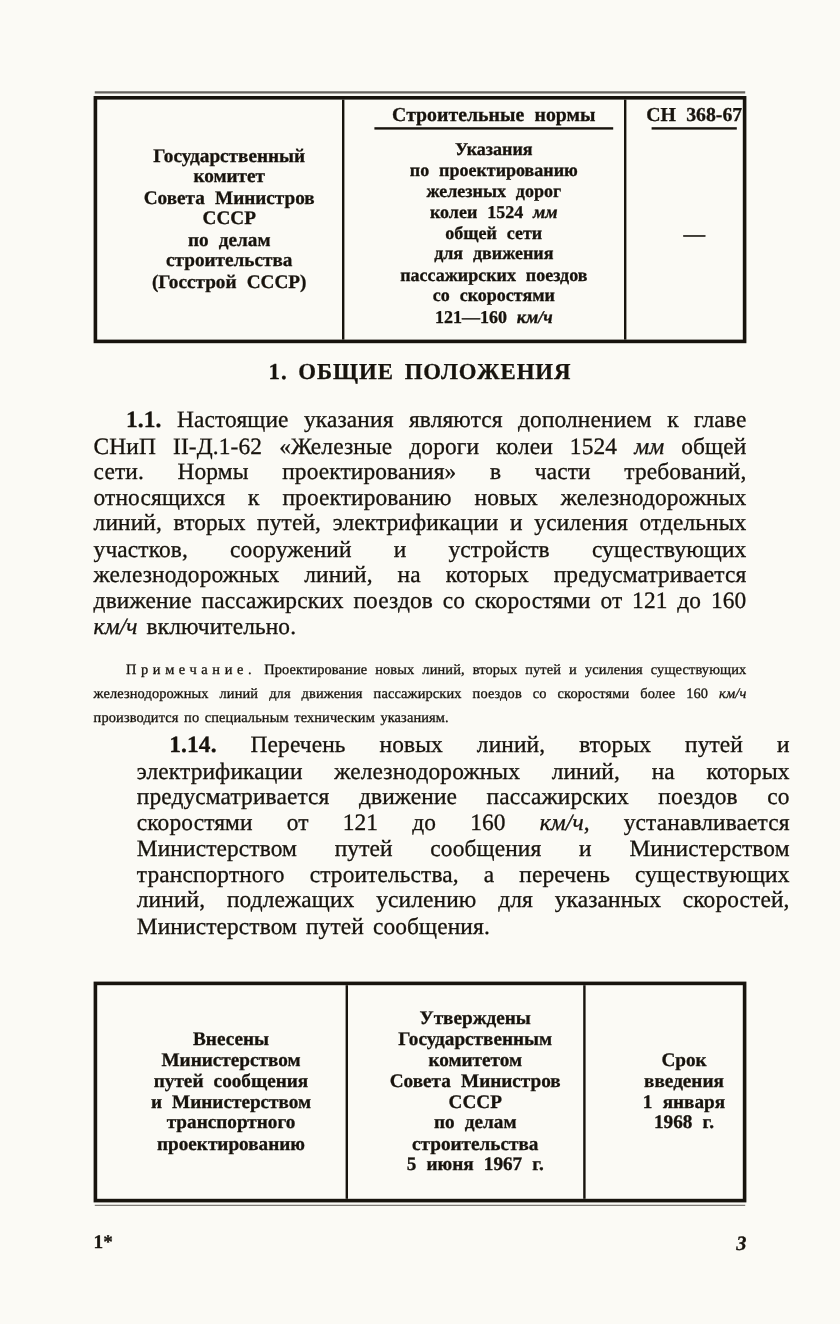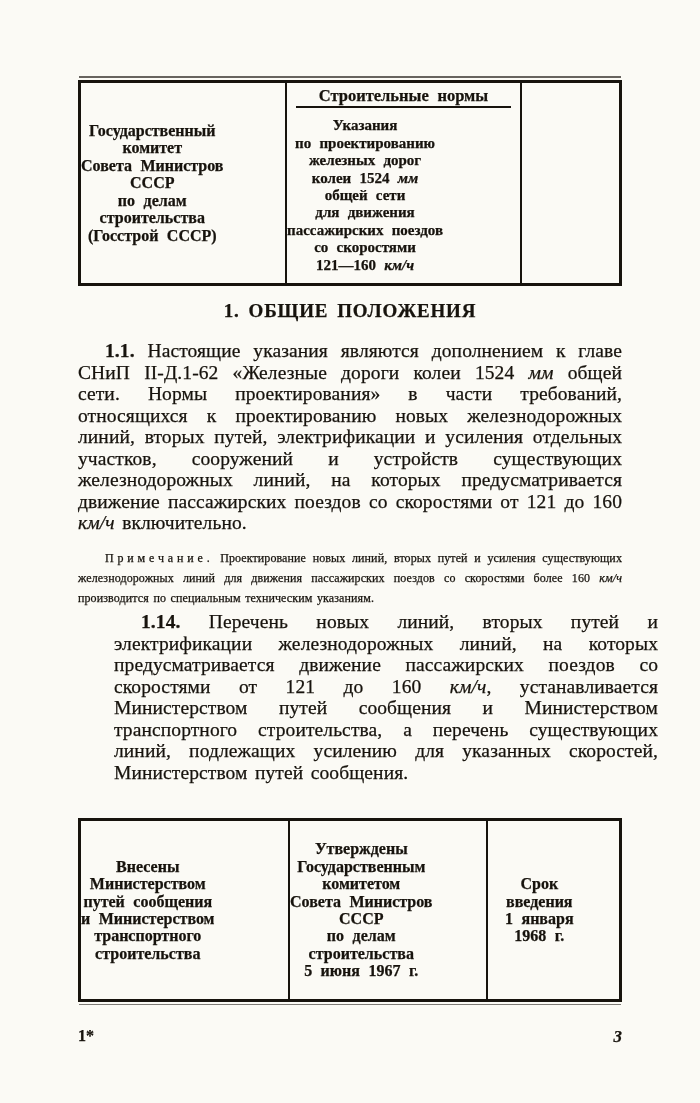--- a/index.html
+++ b/index.html
@@ -54,20 +54,21 @@
   .col {
     box-sizing: border-box;
     display: flex;
     flex-direction: column;
     align-items: stretch;
     text-align: center;
     font-weight: bold;
     font-size: 16px;
     line-height: 17.4px;
     word-spacing: 0.28em;
+    padding-left: 16px;
   }
   .col-org      { width: 204px; }
   .col-title    { width: 237px; border-left: 2px solid var(--ink); border-right: 2px solid var(--ink); }
   .col-code     { flex: 1; }
   .col-submitted{ width: 207px; }
   .col-approved { width: 200px; border-left: 2px solid var(--ink); border-right: 2px solid var(--ink); }
   .col-term     { flex: 1; margin-left: 17px; }
 
   .col-header {
     padding-top: 4px;
@@ -78,21 +79,21 @@
     flex: 0 0 auto;
     border-bottom: 2px solid var(--ink);
     margin: 2px 9px 0 9px;
   }
   .col-code .rule { margin: 2px 5px 0 5px; }
 
   .cell-vert {
     flex: 1;
     display: flex;
     align-items: center;
-    justify-content: flex-start;
+    justify-content: center;
   }
   .cell-text {
     white-space: pre-line;
   }
   .title-text { font-size: 15px; }
   .dash { font-size: 18px; }
 
   
   .heading {
     position: absolute;
@@ -165,40 +166,47 @@
 по проектированию
 железных дорог
 колеи 1524 </span><span class="seg-italic">мм</span><span>
 общей сети
 для движения
 пассажирских поездов
 со скоростями
 121—160 </span><span class="seg-italic">км/ч</span></div>
       </div>
     </div>
+    <div class="col col-code">
+      <div class="col-header">СН 368-67</div>
+      <div class="rule"></div>
+      <div class="cell-vert">
+        <span class="dash">—</span>
+      </div>
+    </div>
   </div>
 
   <h1 class="heading">1. ОБЩИЕ ПОЛОЖЕНИЯ</h1>
 
   <p class="para para-11"><span class="seg-bold">1.1. </span><span>Настоящие указания являются дополнением к главе СНиП II-Д.1-62 «Железные дороги колеи 1524 </span><span class="seg-italic">мм</span><span> общей сети. Нормы проектирования» в части требований, относящихся к проектированию новых железнодорожных линий, вторых путей, электрификации и усиления отдельных участков, сооружений и устройств существующих железнодорожных линий, на которых предусматривается движение пассажирских поездов со скоростями от 121 до 160 </span><span class="seg-italic">км/ч</span><span> включительно.</span></p>
 
   <p class="para para-note"><span class="seg-spaced">Примечание.</span><span> Проектирование новых линий, вторых путей и усиления существующих железнодорожных линий для движения пассажирских поездов со скоростями более 160 </span><span class="seg-italic">км/ч</span><span> производится по специальным техническим указаниям.</span></p>
 
   <p class="para para-114"><span class="seg-bold">1.14. </span><span>Перечень новых линий, вторых путей и электрификации железнодорожных линий, на которых предусматривается движение пассажирских поездов со скоростями от 121 до 160 </span><span class="seg-italic">км/ч</span><span>, устанавливается Министерством путей сообщения и Министерством транспортного строительства, а перечень существующих линий, подлежащих усилению для указанных скоростей, Министерством путей сообщения.</span></p>
 
 
   <div class="doc-table footer-table">
     <div class="col col-submitted">
       <div class="cell-vert">
         <div class="cell-text">Внесены
 Министерством
 путей сообщения
 и Министерством
 транспортного
-строительства</div>
+проектированию</div>
       </div>
     </div>
     <div class="col col-approved">
       <div class="cell-vert">
         <div class="cell-text">Утверждены
 Государственным
 комитетом
 Совета Министров
 СССР
 по делам

